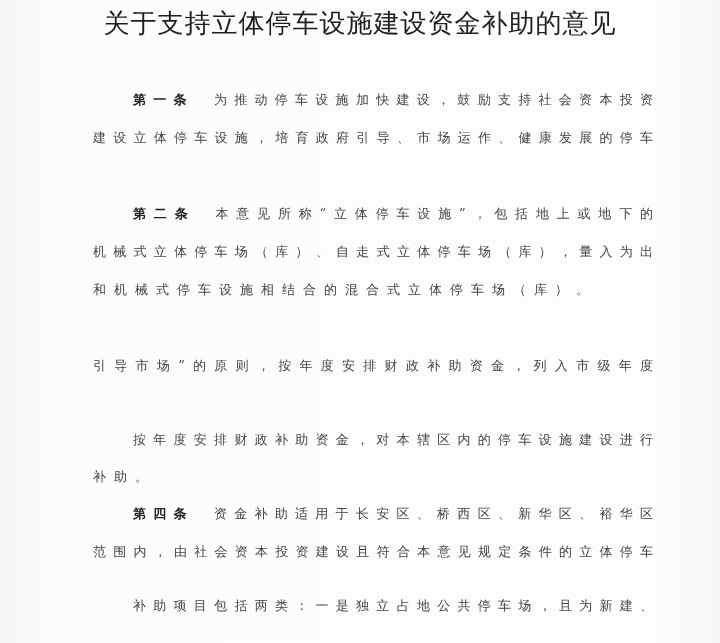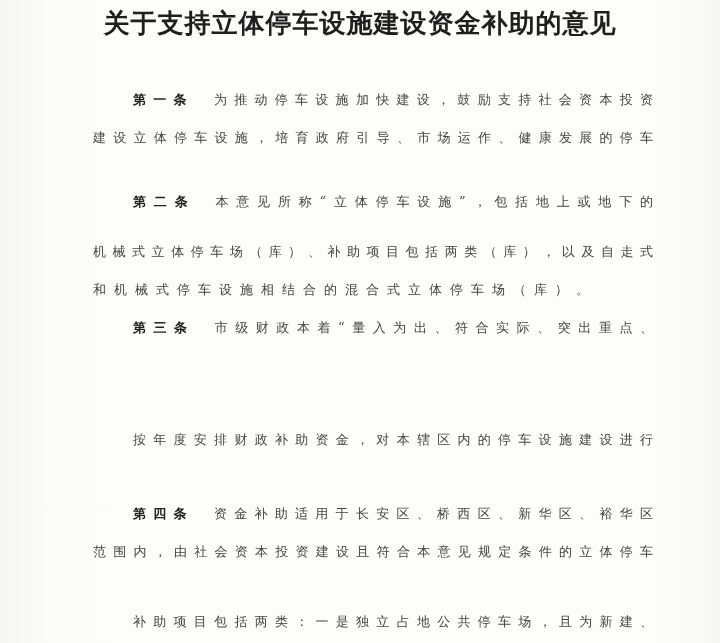--- a/index.html
+++ b/index.html
@@ -11,21 +11,21 @@
     position: relative;
   }
   .page {
     position: absolute; left: 0; top: 0; width: 720px; height: 643px;
     background: linear-gradient(90deg, #f6f6f5 0%, #fcfcfb 8%, #fdfdfc 90%, #f7f7f6 100%);
   }
   .title {
     position: absolute; left: 0; width: 720px; top: 6px;
     text-align: center;
     font-family: "DejaVu Serif", serif;
-    font-weight: bold; font-size: 26px; letter-spacing: 1px;
+    font-weight: normal; font-size: 26px; letter-spacing: 1px;
     color: #1e1e1e;
   }
   .line {
     position: absolute; left: 93px; width: 560px;
     font-size: 13px; line-height: 24px; height: 24px;
     white-space: nowrap; color: #444;
     text-align: justify; text-align-last: justify;
   }
   .line.indent { left: 133px; width: 520px; }
   .line.short { text-align-last: left; letter-spacing: 8px; }
@@ -38,31 +38,30 @@
 <body>
 
 <div class="page">
   <div class="title">关于支持立体停车设施建设资金补助的意见</div>
 
   <div class="line indent" style="top:88px">
     <span class="art">第一条</span><span>为推动停车设施加快建设，鼓励支持社会资本投资</span>
   </div>
   <div class="line" style="top:126px">建设立体停车设施，培育政府引导、市场运作、健康发展的停车</div>
 
-  <div class="line indent" style="top:190px">
+  <div class="line indent" style="top:202px">
     <span class="art">第二条</span><span>本意见所称“立体停车设施”，包括地上或地下的</span>
   </div>
-  <div class="line" style="top:240px">机械式立体停车场（库）、补助项目包括两类（库），以及自走式</div>
+  <div class="line" style="top:240px">机械式立体停车场（库）、自走式立体停车场（库），量入为出</div>
   <div class="line short" style="top:278px">和机械式停车设施相结合的混合式立体停车场（库）。</div>
 
-  <div class="line indent" style="top:316px">
-    <span class="art">第三条</span><span>市级财政本着“量入为出、符合实际、突出重点、</span>
-  </div>
+  <div class="line" style="top:354px">引导市场”的原则，按年度安排财政补助资金，列入市级年度</div>
 
   <div class="line indent" style="top:428px">按年度安排财政补助资金，对本辖区内的停车设施建设进行</div>
+  <div class="line short" style="top:465px">补助。</div>
 
   <div class="line indent" style="top:502px">
     <span class="art">第四条</span><span>资金补助适用于长安区、桥西区、新华区、裕华区</span>
   </div>
   <div class="line" style="top:540px">范围内，由社会资本投资建设且符合本意见规定条件的立体停车</div>
 
-  <div class="line indent" style="top:610px">补助项目包括两类：一是独立占地公共停车场，且为新建、</div>
+  <div class="line indent" style="top:594px">补助项目包括两类：一是独立占地公共停车场，且为新建、</div>
 </div>
 
 </body></html>

